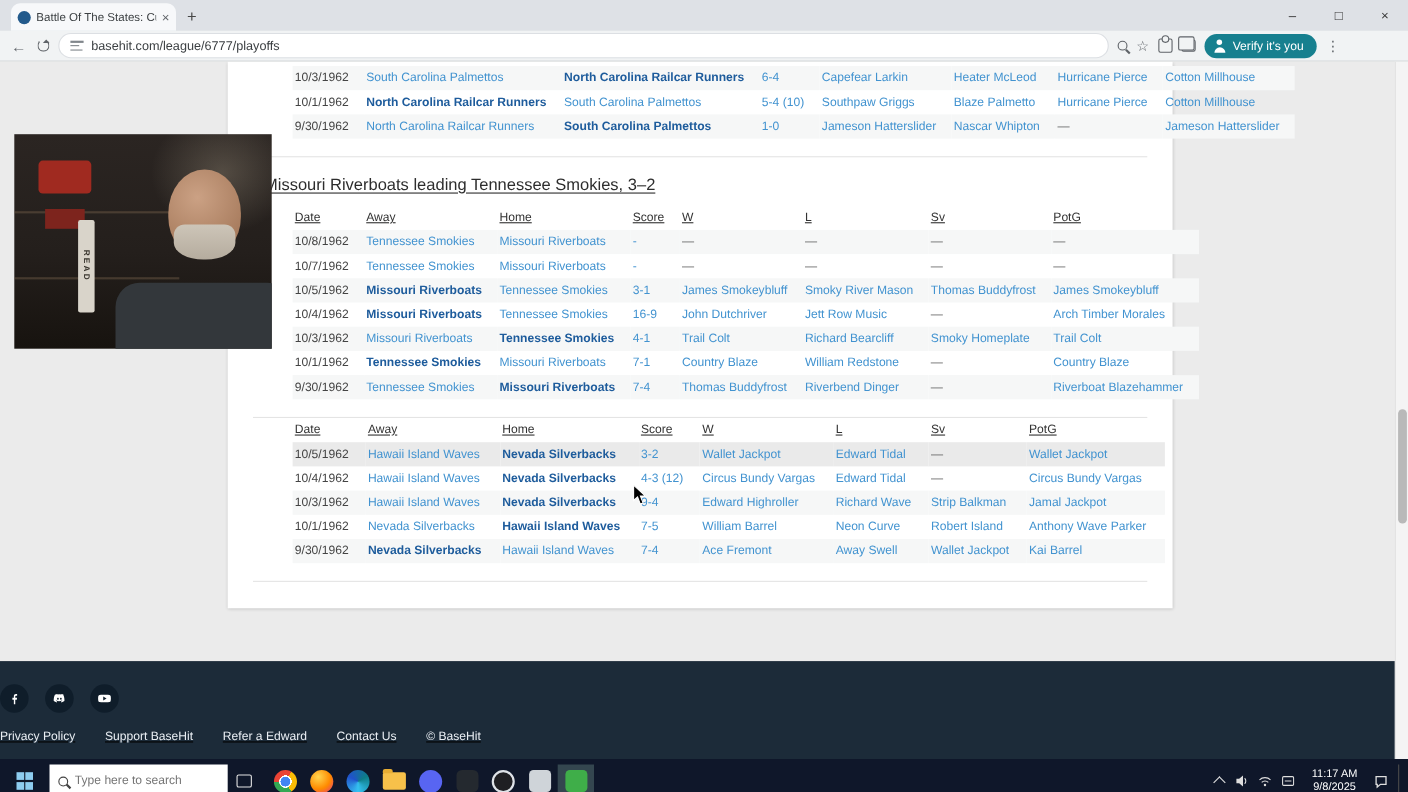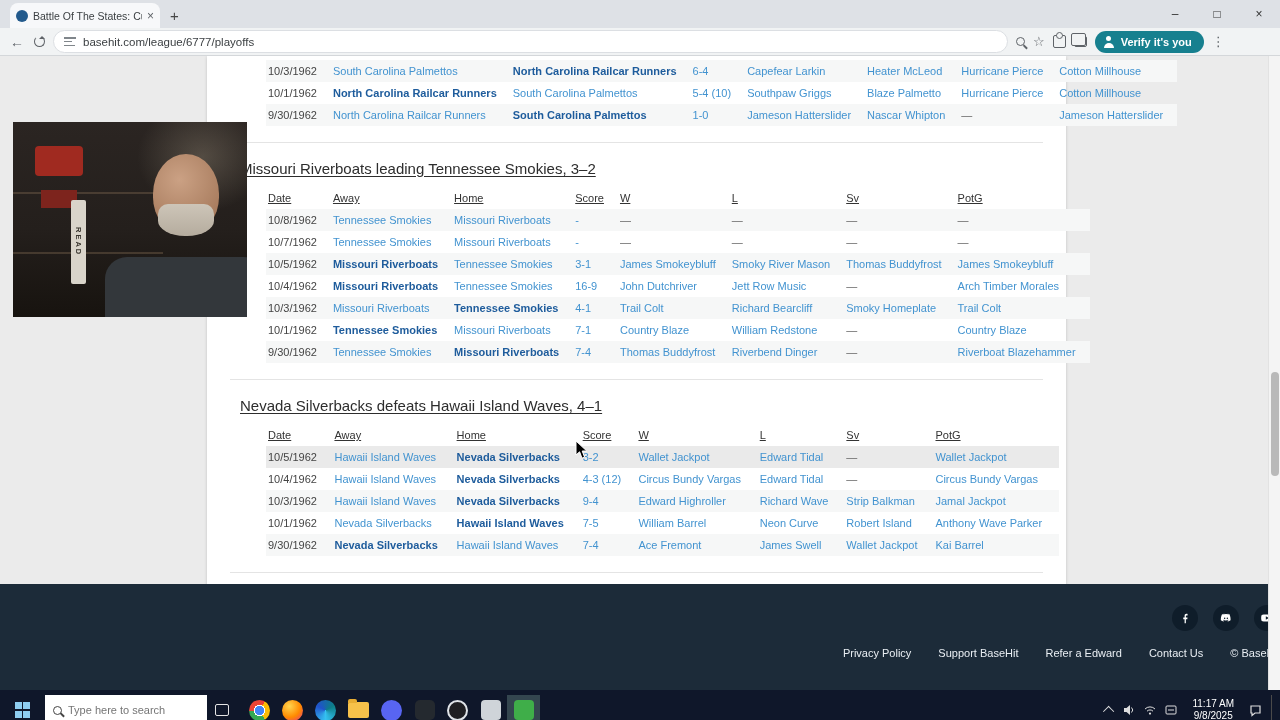--- a/index.html
+++ b/index.html
@@ -26,21 +26,21 @@
   .tune-icon i { height:1.5px; background:#80868b; display:block; }
   .tune-icon i:nth-child(2){ width:8px; } .tune-icon i:nth-child(3){ width:11px; }
   .url { font-size:11.5px; color:#3c4043; }
   .mag { width:9px; height:9px; border:1.5px solid #5f6368; border-radius:50%; position:relative; flex:none; }
   .mag::after { content:""; position:absolute; width:5px; height:1.5px; background:#5f6368; transform:rotate(45deg); right:-4px; bottom:-2px; }
   .star { color:#5f6368; font-size:13px; }
   .puzzle { width:13px; height:13px; border:1.5px solid #5f6368; border-radius:2px; position:relative; }
   .puzzle::before { content:""; position:absolute; width:5px; height:5px; border-radius:50%; background:#f1f3f4; border:1.5px solid #5f6368; top:-4px; left:2px; }
   .collections { width:13px; height:11px; border:1.5px solid #5f6368; border-radius:2px; position:relative; }
   .collections::before { content:""; position:absolute; width:13px; height:11px; border:1.5px solid #5f6368; border-radius:2px; top:-4px; left:-4px; background:#f1f3f4; }
-  .verify-pill { height:22px; background:#17808f; border-radius:11px; display:flex; align-items:center; gap:6px; padding:0 12px 0 8px; color:#fff; flex:none;font-weight:bold; }
+  .verify-pill { height:22px; background:#17808f; border-radius:11px; display:flex; align-items:center; gap:6px; padding:0 12px 0 8px; color:#fff; flex:none; }
   .person-ico { width:12px; height:12px; position:relative; }
   .person-ico::before { content:""; position:absolute; width:5px; height:5px; background:#fff; border-radius:50%; left:3.5px; top:0; }
   .person-ico::after { content:""; position:absolute; width:10px; height:5px; background:#fff; border-radius:5px 5px 0 0; left:1px; bottom:0; }
   .verify-label { font-size:11px; white-space:nowrap; }
   .menu-dots { color:#5f6368; font-size:13px; letter-spacing:0; }
 
   
   .viewport { position:absolute; top:56px; left:0; width:1280px; height:634px; background:#ebebeb; overflow:hidden; }
   .card { position:absolute; top:0; left:207px; width:859px; background:#ffffff; box-shadow:0 1px 3px rgba(0,0,0,.18); padding:4px 33px 24px; }
 
@@ -50,21 +50,21 @@
   .series-table td { padding:5px 14px 5px 2px; white-space:nowrap; }
   .series-table tbody tr:nth-child(odd) { background:#f6f7f7; }
   .series-table tbody tr.hovered { background:#eaeaea; }
   .series-table a.lnk { color:#4293d0; text-decoration:none; }
   .series-table a.won { color:#1e5c9c; font-weight:700; }
   .series-table span { color:#444; }
   .series-table span.dash { color:#666; }
   .series hr { border:none; border-top:1px solid #e4e4e4; margin:16px -10px 0; }
 
   
-  .footer { position:absolute; left:0; bottom:0; width:1280px; height:106px; background:#1c2b39; display:flex; flex-direction:column; align-items:flex-end; padding-top:21px; }
+  .footer { position:absolute; left:0; bottom:0; width:1280px; height:89px; background:#1c2b39; display:flex; flex-direction:column; align-items:flex-start; padding-top:21px;text-decoration:underline; }
   .social-row { display:flex; gap:15px; }
   .social-btn { width:26px; height:26px; border-radius:50%; background:#0f1d2a; display:flex; align-items:center; justify-content:center; }
   .social-btn svg { width:14px; height:14px; }
   .flinks { display:flex; gap:27px; margin-top:16px; }
   .flink { font-size:11px; color:#e9eef3; text-decoration:none; }
 
   
   .scrollbar { position:absolute; top:0; right:0; width:12px; height:634px; background:#f4f4f4; border-left:1px solid #e2e2e2; }
   .scroll-thumb { position:absolute; top:316px; left:1.5px; width:8px; height:104px; background:#b9b9b9; border-radius:4px; }
 
@@ -278,21 +278,20 @@
                   <td><a href="#" class="lnk">Thomas Buddyfrost</a></td>
                   <td><a href="#" class="lnk">Riverbend Dinger</a></td>
                   <td><span class="dash">—</span></td>
                   <td><a href="#" class="lnk">Riverboat Blazehammer</a></td>
                 </tr>
               </tbody>
             </table>
             <hr>
           </section>
           <section class="series">
-            <h2 class="series-title">Nevada Silverbacks defeats Hawaii Island Waves, 4–1</h2>
             <table class="series-table">
               <thead>
                 <tr>
                   <th>Date</th>
                   <th>Away</th>
                   <th>Home</th>
                   <th>Score</th>
                   <th>W</th>
                   <th>L</th>
                   <th>Sv</th>
@@ -339,21 +338,21 @@
                   <td><a href="#" class="lnk">Neon Curve</a></td>
                   <td><a href="#" class="lnk">Robert Island</a></td>
                   <td><a href="#" class="lnk">Anthony Wave Parker</a></td>
                 </tr>
                 <tr>
                   <td><span>9/30/1962</span></td>
                   <td><a href="#" class="lnk won">Nevada Silverbacks</a></td>
                   <td><a href="#" class="lnk">Hawaii Island Waves</a></td>
                   <td><a href="#" class="lnk">7-4</a></td>
                   <td><a href="#" class="lnk">Ace Fremont</a></td>
-                  <td><a href="#" class="lnk">James Swell</a></td>
+                  <td><a href="#" class="lnk">Away Swell</a></td>
                   <td><a href="#" class="lnk">Wallet Jackpot</a></td>
                   <td><a href="#" class="lnk">Kai Barrel</a></td>
                 </tr>
               </tbody>
             </table>
             <hr>
           </section>
         </div>
     </div>
 

